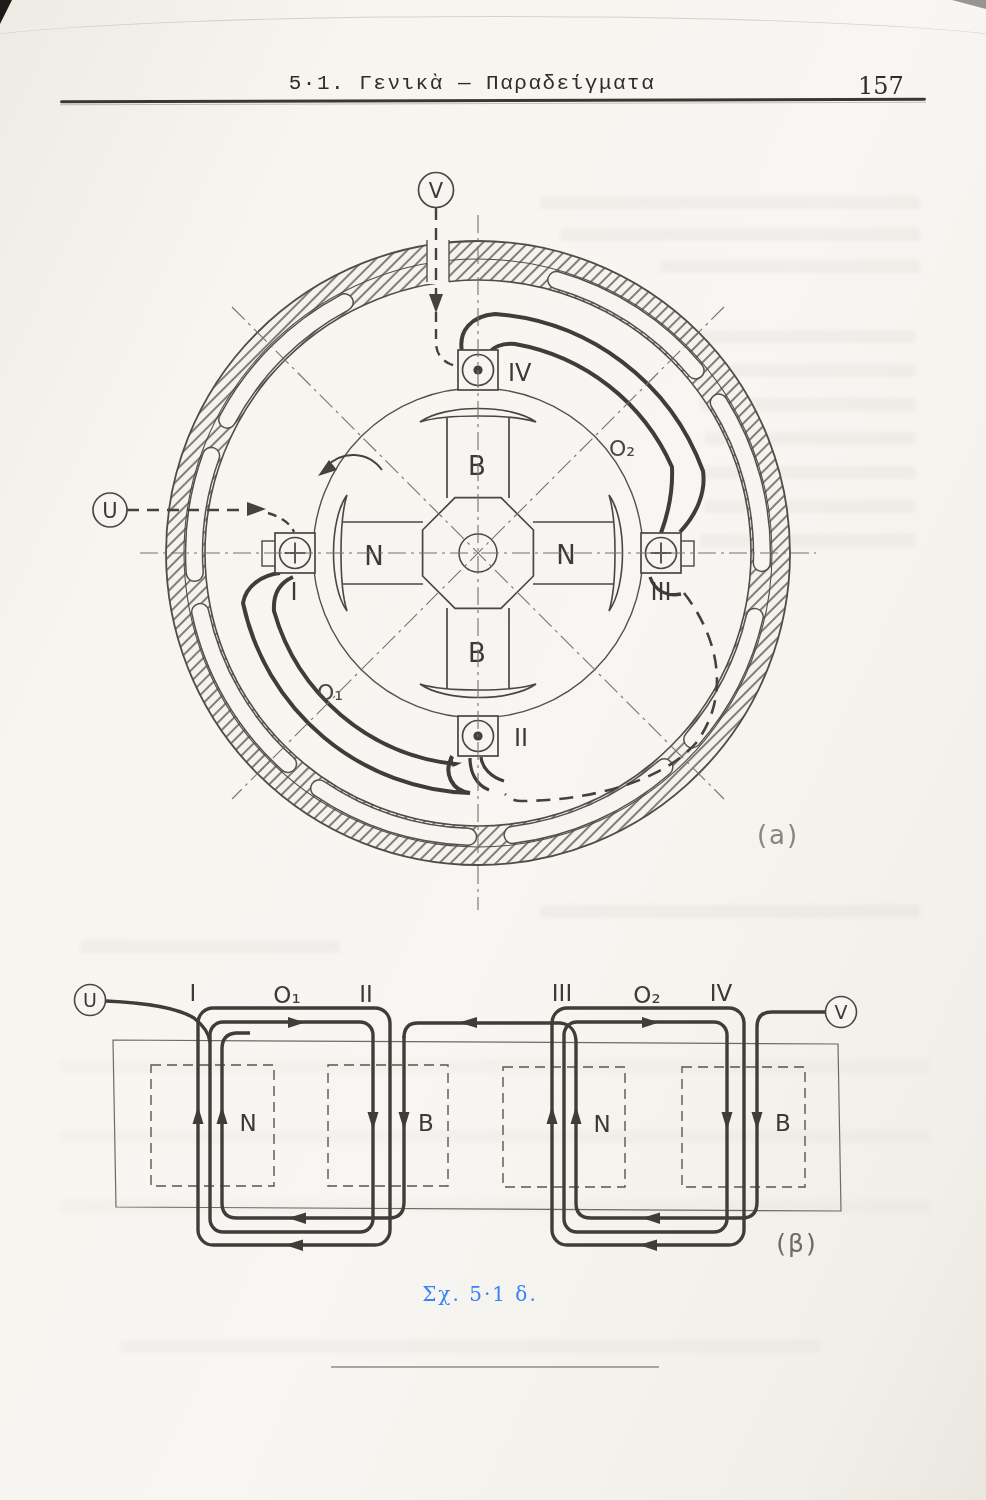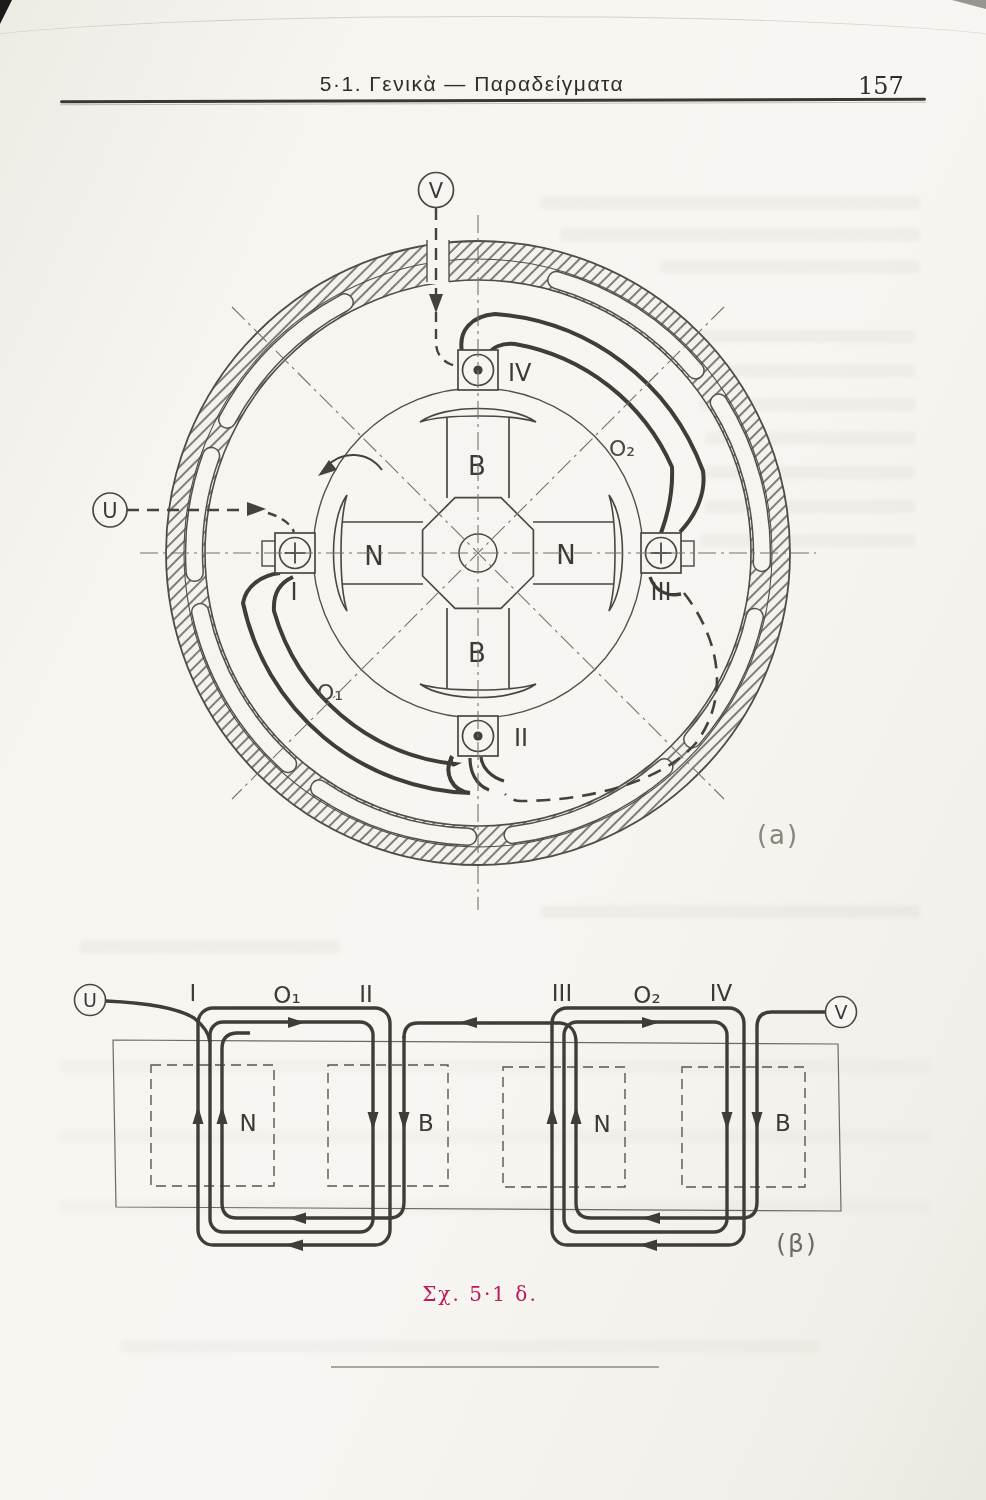--- a/index.html
+++ b/index.html
@@ -4,37 +4,37 @@
 <style>
   html,body{margin:0;padding:0;}
   body{
     width:986px;height:1500px;position:relative;overflow:hidden;
     background:linear-gradient(115deg,#edebe4 0%,#f6f5f0 22%,#f7f6f2 55%,#f1efe9 88%,#e9e7df 100%);
     font-family:"DejaVu Sans",sans-serif;color:#3b3936;
   }
   .abs{position:absolute;}
   .header-title{
     top:72px;left:0;width:944px;text-align:center;
-    font-family:Liberation Sans, sans-serif;font-size:21px;letter-spacing:1.5px;color:#2f2d2a;
+    font-family:Liberation Mono, monospace;font-size:21px;letter-spacing:1.5px;color:#2f2d2a;
   }
   .page-number{
     top:72px;left:858px;width:70px;
     font-family:"DejaVu Serif",serif;font-size:24px;color:#2f2d2a;
   }
   .header-rule{
     top:99px;left:60px;width:866px;height:2.6px;background:#3a3833;
     transform:rotate(-0.18deg);border-radius:2px;
   }
   .header-rule2{
     top:103px;left:60px;width:866px;height:1px;background:rgba(58,56,51,.28);
     transform:rotate(-0.18deg);
   }
   .caption{
     top:1282px;left:340px;width:280px;text-align:center;
-    font-family:"DejaVu Serif",serif;font-size:20px;letter-spacing:2px;color:#be185d;
+    font-family:"DejaVu Serif",serif;font-size:20px;letter-spacing:2px;color:#3b82f6;
   }
   .corner-tl{top:0;left:0;width:12px;height:24px;background:#1c1b19;
     clip-path:polygon(0 0,100% 0,0 100%);}
   .corner-tr{top:0;right:0;width:34px;height:9px;background:#4a463f;opacity:.55;
     clip-path:polygon(0 0,100% 0,100% 100%);}
   .top-arc{top:16px;left:-50px;width:1086px;height:60px;border-top:1.5px solid rgba(90,85,78,.22);
     border-radius:50%;}
   .bottom-line{top:1366px;left:331px;width:328px;height:1.8px;background:#8f8b84;opacity:.75;}
   .ghost{position:absolute;background:#8a857c;opacity:.065;filter:blur(2px);border-radius:3px;height:13px;}
   svg text{font-family:"DejaVu Sans",sans-serif;}

